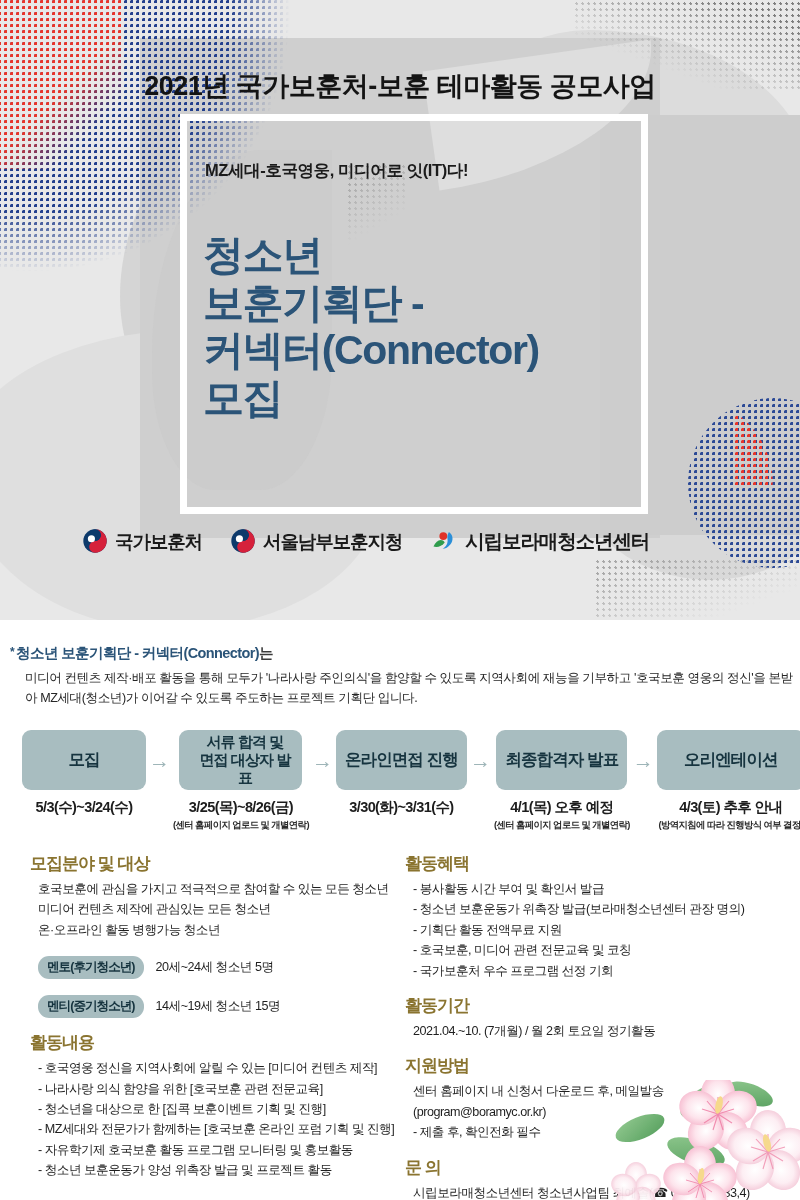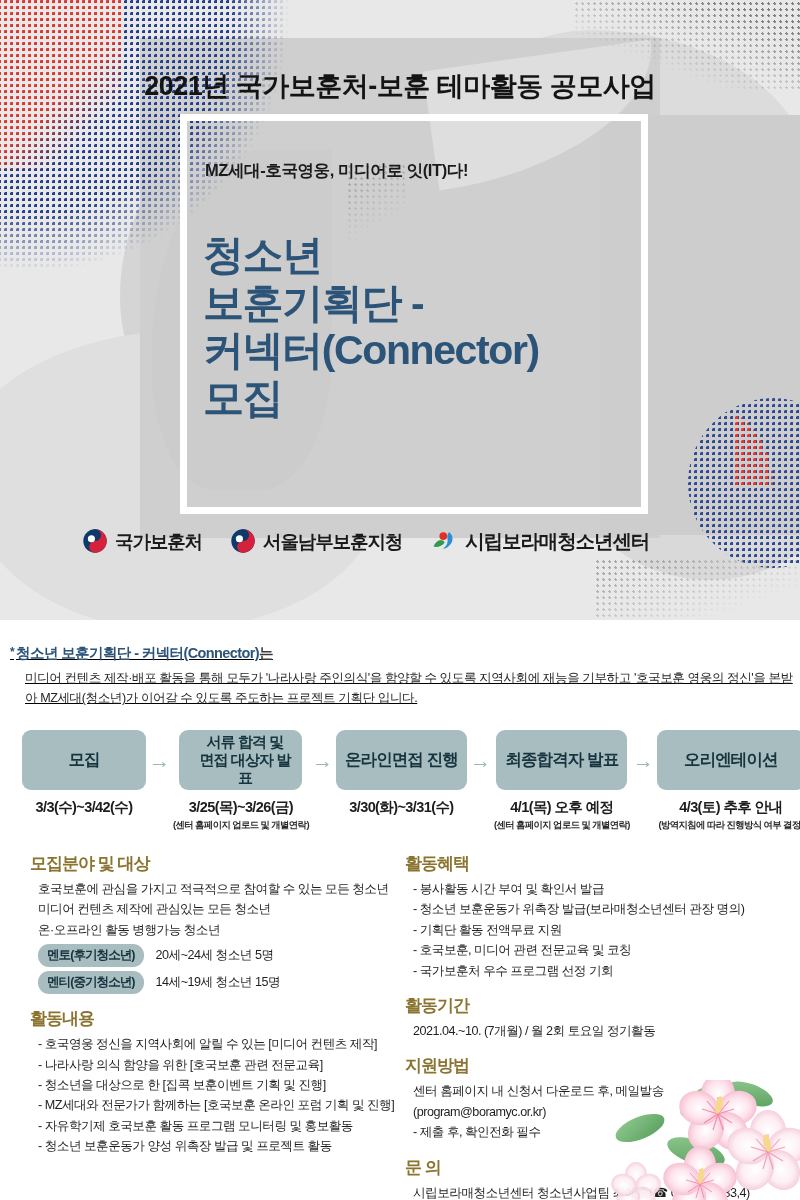--- a/index.html
+++ b/index.html
@@ -142,21 +142,21 @@
   }
   .logo{display:flex;align-items:center;gap:7px;}
   .logo-text{
     font-size:18.5px;font-weight:bold;color:#1a1a1a;letter-spacing:-1.1px;
     white-space:nowrap;
   }
   .logo-text.big{font-size:19.5px;}
 
   
   #intro{
-    position:absolute;left:10px;top:644px;width:785px;text-decoration:underline;
+    position:absolute;left:10px;top:644px;width:785px;
   }
   #intro-head{
     font-size:14.5px;font-weight:bold;color:#2b5478;letter-spacing:-0.6px;
   }
   #intro-head .star{color:#2b5478;font-size:12px;vertical-align:2px;margin-right:2px;}
   #intro-head .tail{color:#3a3a3a;}
   #intro-body{
     margin-top:5px;margin-left:15px;
     font-size:12.6px;color:#262626;line-height:1.62;letter-spacing:-0.45px;
   }
@@ -202,21 +202,21 @@
   .sec-title{
     font-size:17px;font-weight:bold;color:#8a7430;letter-spacing:-1px;
     margin-bottom:4px;
   }
   .sec-line{
     font-size:12.6px;color:#1f1f1f;line-height:1.62;letter-spacing:-0.5px;
     margin-left:8px;
   }
   .sec-block{margin-bottom:13px;}
 
-  .badge-row{display:flex;align-items:center;margin-top:4px;margin-left:8px;text-align:right;}
+  .badge-row{display:flex;align-items:center;margin-top:16px;margin-left:8px;text-align:right;}
   .badge{
     background:#a8bdc0;color:#16343f;border-radius:11px;
     font-size:12.6px;font-weight:bold;letter-spacing:-1px;
     padding:3px 9px;white-space:nowrap;
   }
   .badge-val{
     margin-left:12px;font-size:12.6px;color:#1f1f1f;letter-spacing:-0.5px;
   }
 
   
@@ -309,29 +309,29 @@
     <span class="star">*</span><span>청소년 보훈기획단 - 커넥터(Connector)</span><span class="tail">는</span>
   </div>
   <div id="intro-body">미디어 컨텐츠 제작·배포 활동을 통해 모두가 '나라사랑 주인의식'을 함양할 수 있도록 지역사회에 재능을 기부하고 '호국보훈 영웅의 정신'을 본받아 MZ세대(청소년)가 이어갈 수 있도록 주도하는 프로젝트 기획단 입니다.</div>
 </div>
 
 <div id="timeline">
     <div class="step">
       <div class="step-box" style="width: 124px;">
         <div>모집</div>
       </div>
-      <div class="step-date">3/3(수)~3/42(수)</div>
+      <div class="step-date">5/3(수)~3/24(수)</div>
     </div>
     <div class="arrow">→</div>
     <div class="step">
       <div class="step-box" style="width: 123px; font-size: 15px; flex-direction: column; padding-left: 16px;">
         <div>서류 합격 및</div>
         <div>면접 대상자 발표</div>
       </div>
-      <div class="step-date">3/25(목)~3/26(금)</div>
+      <div class="step-date">3/25(목)~8/26(금)</div>
       <div class="step-note">(센터 홈페이지 업로드 및 개별연락)</div>
     </div>
     <div class="arrow">→</div>
     <div class="step">
       <div class="step-box" style="width: 131px;">
         <div>온라인면접 진행</div>
       </div>
       <div class="step-date">3/30(화)~3/31(수)</div>
     </div>
     <div class="arrow">→</div>

